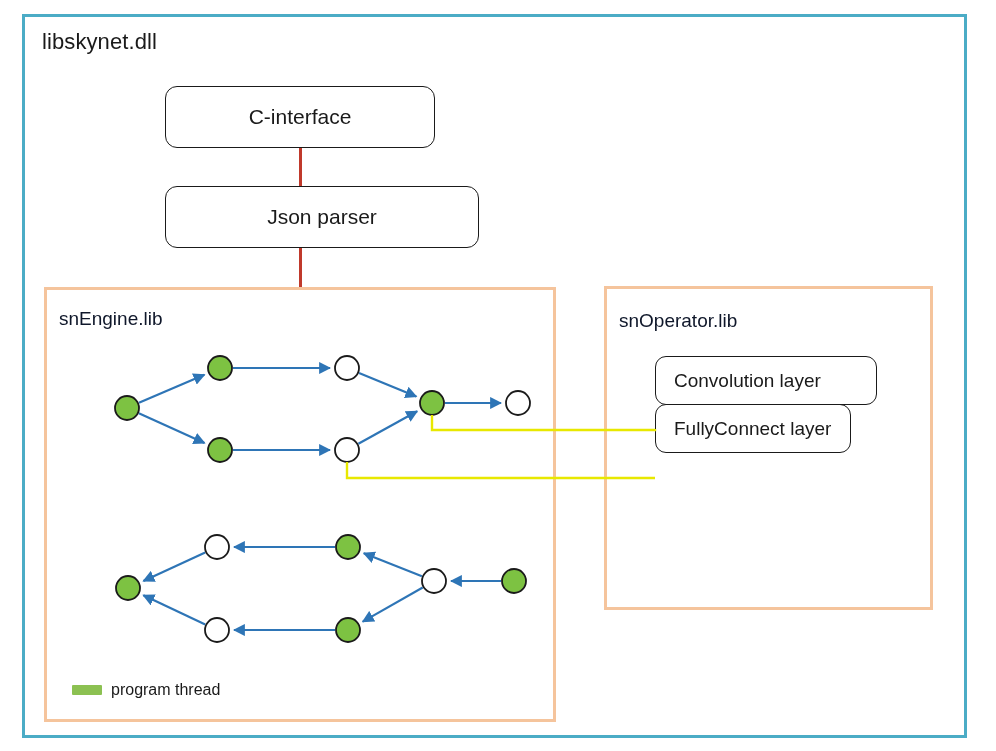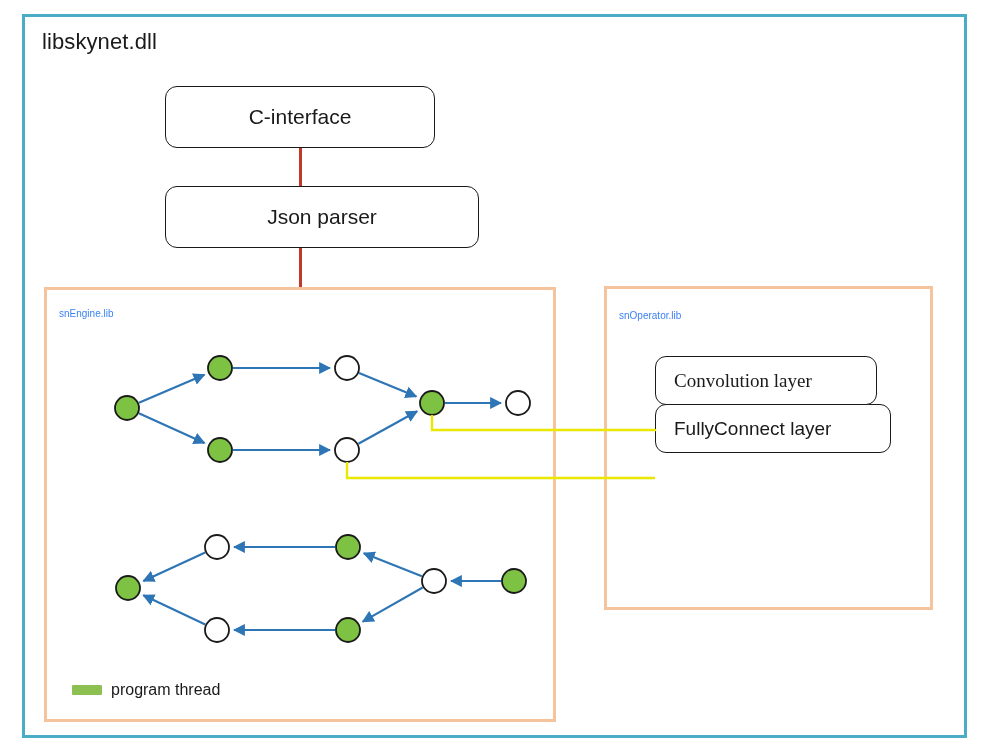--- a/index.html
+++ b/index.html
@@ -73,22 +73,22 @@
     position: absolute;
     box-sizing: border-box;
     border: 3px solid #F5C49C;
     background: #ffffff;
     z-index: 3;
   }
   #panel-snengine  { left: 44px;  top: 287px; width: 512px; height: 435px; }
   #panel-snoperator{ left: 604px; top: 286px; width: 329px; height: 324px; }
   .panel-title {
     position: absolute;
-    font-size: 10px;
-    color: #3b82f6;
+    font-size: 19px;
+    color: #0f172a;
     white-space: nowrap;
   }
   #title-snengine   { left: 12px; top: 18px; }
   #title-snoperator { left: 12px; top: 21px; }
 
   
   .graph-svg {
     position: absolute;
     left: 0;
     top: 0;
@@ -147,22 +147,22 @@
     border: 1.6px solid #1a1a1a;
     border-radius: 11px;
     background: #ffffff;
     display: flex;
     align-items: center;
     padding-left: 18px;
     font-size: 19px;
     color: #1a1a1a;
     white-space: nowrap;
   }
-  #layer-0 { left: 655px; top: 356px; width: 222px; height: 49px; z-index: 7; font-family: Liberation Serif, serif; }
-  #layer-1 { left: 655px; top: 404px; width: 236px; height: 49px; z-index: 6; }
+  #layer-0 { left: 655px; top: 356px; width: 222px; height: 49px; z-index: 7; }
+  #layer-1 { left: 655px; top: 404px; width: 196px; height: 49px; z-index: 6; }
   #layer-2 { left: 655px; top: 452px; width: 222px; height: 51px; z-index: 5; }
 
   .ellipsis-dot {
     position: absolute;
     width: 9px;
     height: 9px;
     border-radius: 50%;
     background: #111111;
     left: 757px;
   }

